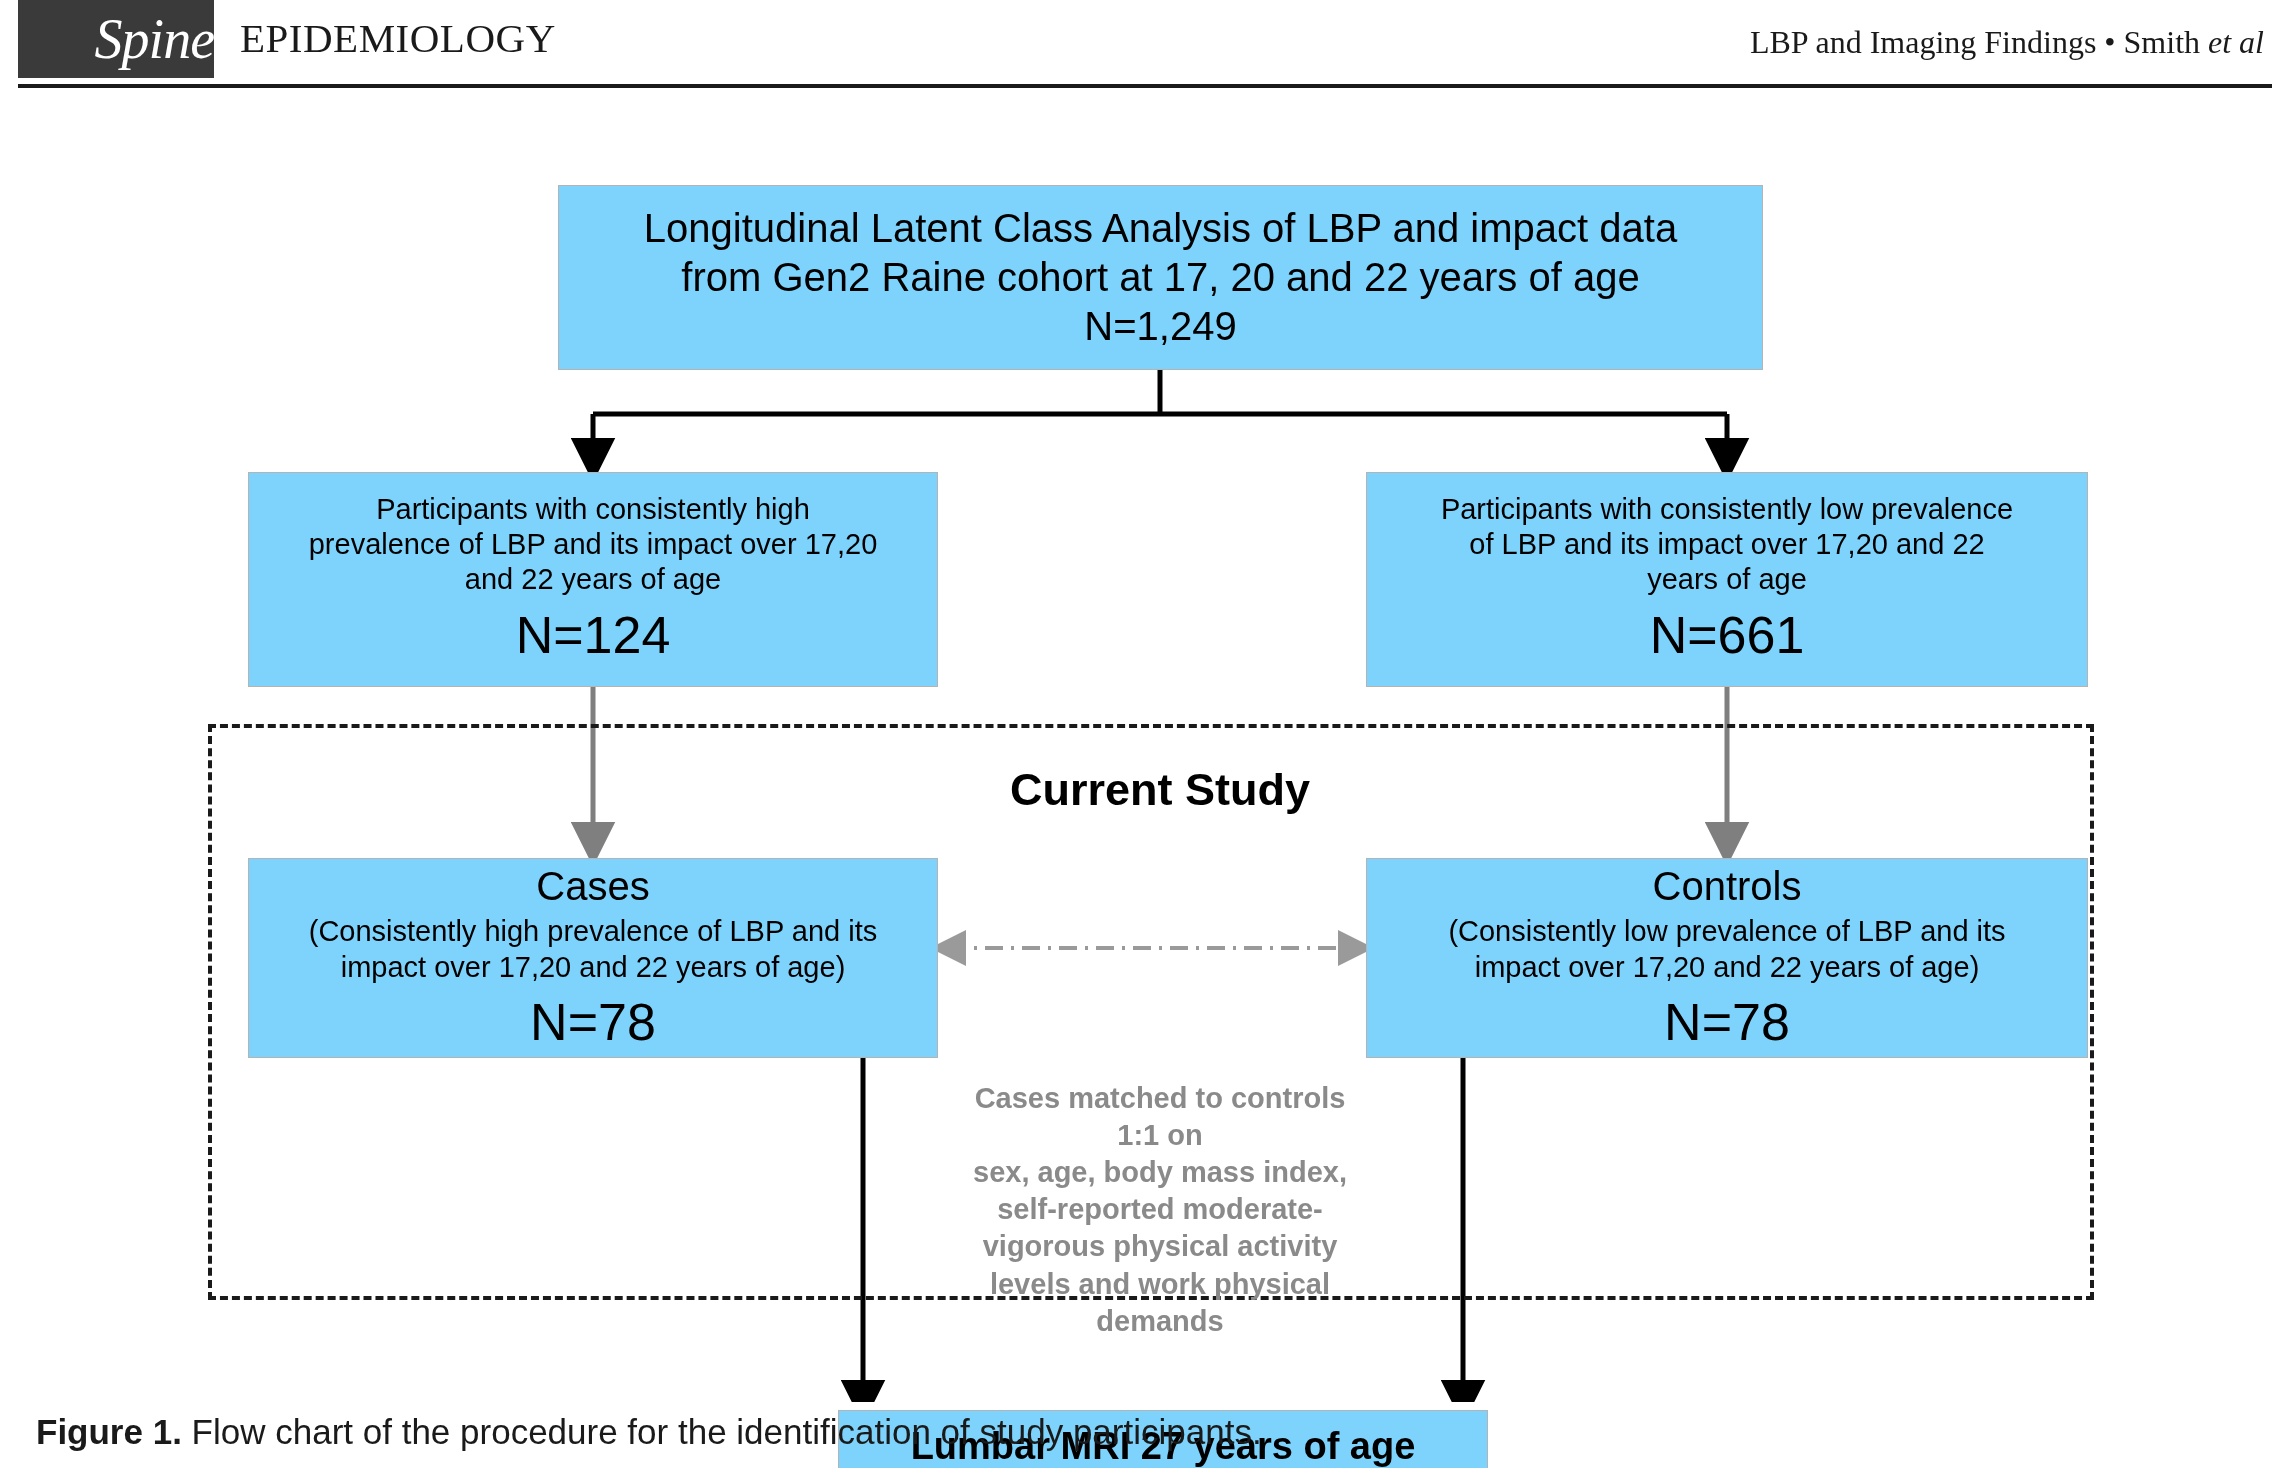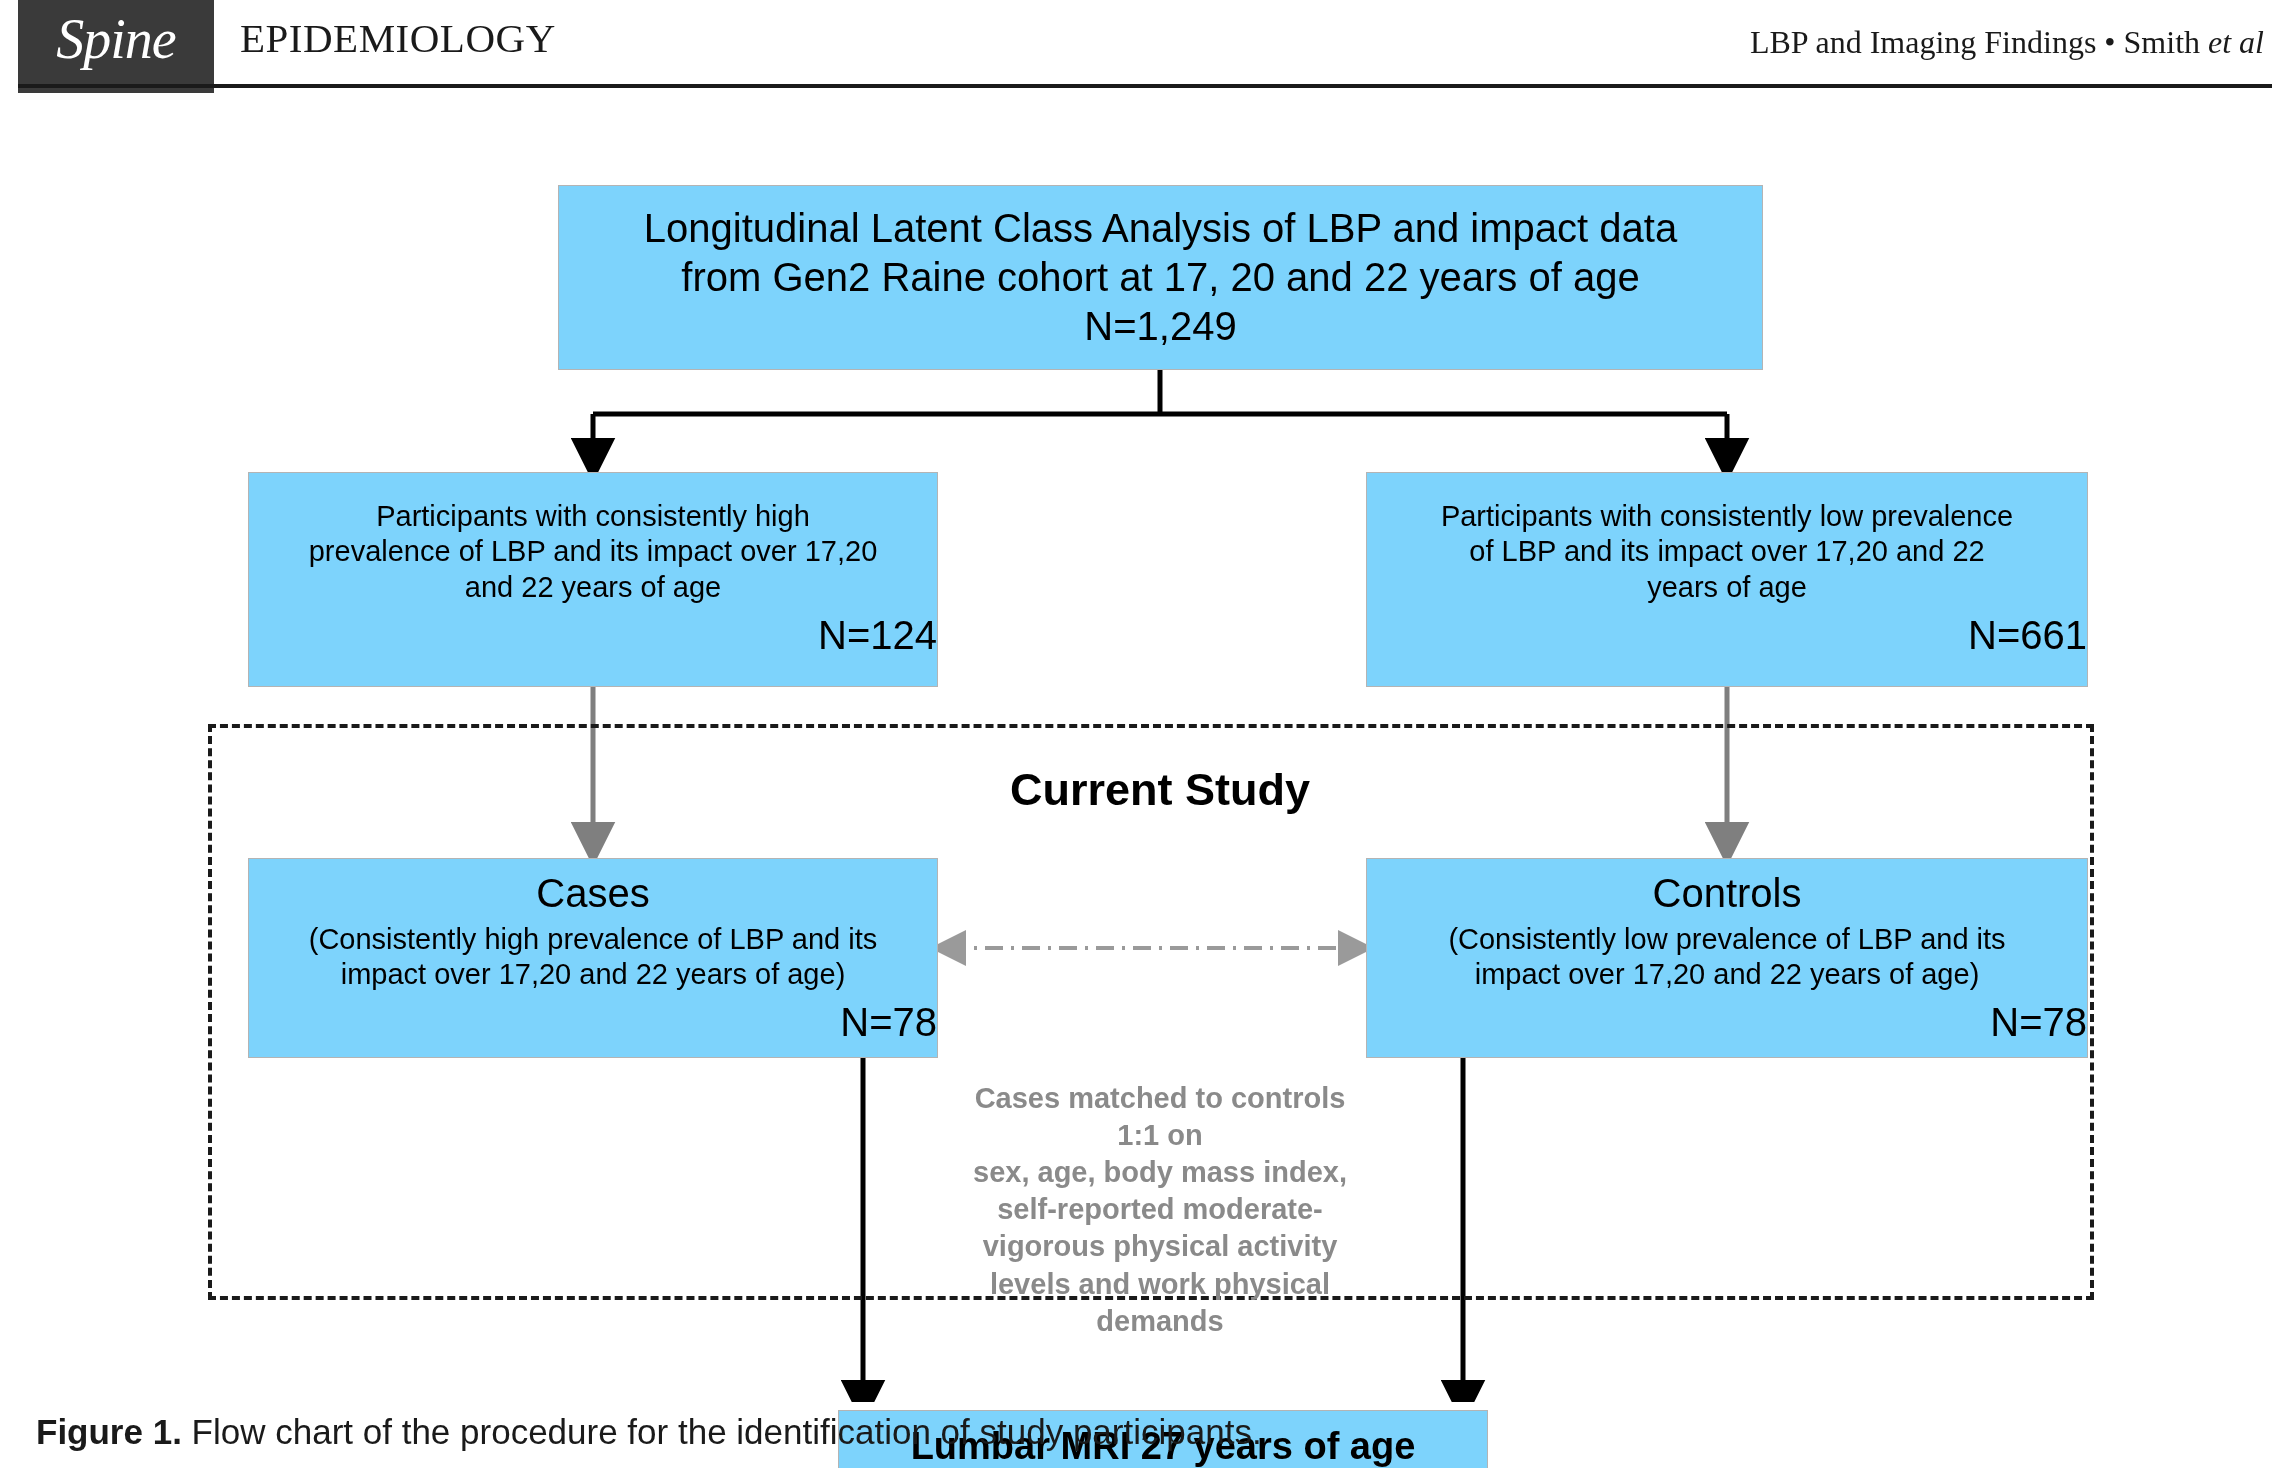--- a/index.html
+++ b/index.html
@@ -22,28 +22,28 @@
     left: 0;
     top: 0;
     width: 2286px;
     height: 92px;
   }
   #spine-logo {
     position: absolute;
     left: 18px;
     top: 0px;
     width: 196px;
-    height: 93px;
+    height: 78px;
     background: #3a3a3a;
     color: #ffffff;
     font-family: "Liberation Serif", serif;
     font-size: 56px;
     font-style: italic;
     line-height: 78px;
-    text-align: center;
+    text-align: right;
     letter-spacing: -1px;
   }
   #section-name {
     position: absolute;
     left: 240px;
     top: 14px;
     font-family: "Liberation Serif", serif;
     font-size: 41px;
     color: #1a1a1a;
     letter-spacing: 0.5px;
@@ -112,23 +112,22 @@
     font-size: 29px;
   }
   #node-low {
     left: 1366px;
     top: 380px;
     width: 722px;
     height: 215px;
     font-size: 29px;
   }
   .node .n-big {
-    font-size: 40px;
+    font-size: 52px;
     padding-top: 6px;
-    text-align: right;
   }
 
   
   #current-study-box {
     position: absolute;
     left: 208px;
     top: 632px;
     width: 1886px;
     height: 576px;
     border: 4px dashed #1a1a1a;

